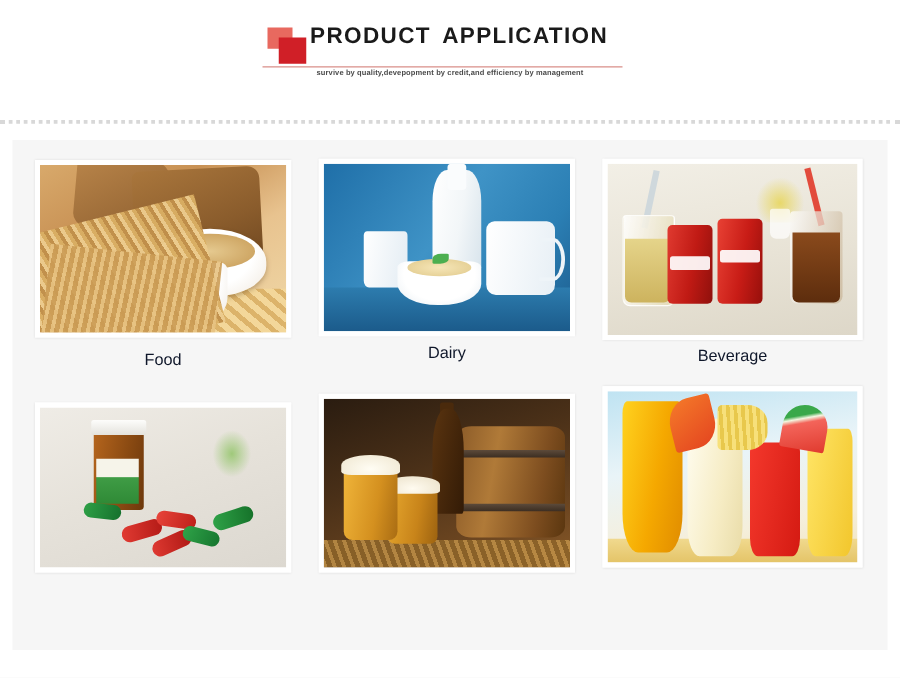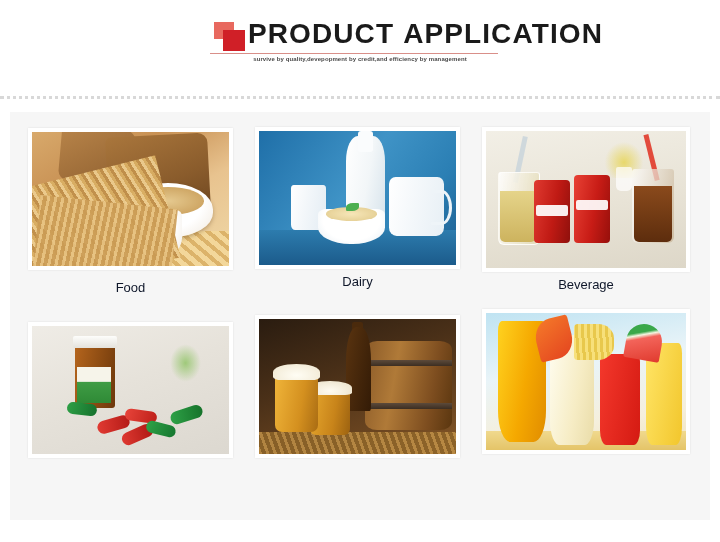--- a/index.html
+++ b/index.html
@@ -47,21 +47,21 @@
   .logo-sq-front {
     position: absolute;
     left: 9px; top: 8px;
     width: 22px; height: 21px;
     background: #d01f27;
   }
   .logo-title {
     position: absolute;
     left: 44px;
     top: 0px;
-    font-size: 28px;
+    font-size: 18px;
     font-weight: bold;
     letter-spacing: 1.1px;
     color: #1a1a1a;
     white-space: nowrap;
     font-family: "Liberation Sans", sans-serif;
   }
   .logo-title .word-gap { display: inline-block; width: 9px; }
   .logo-rule {
     position: absolute;
     left: 6px;

